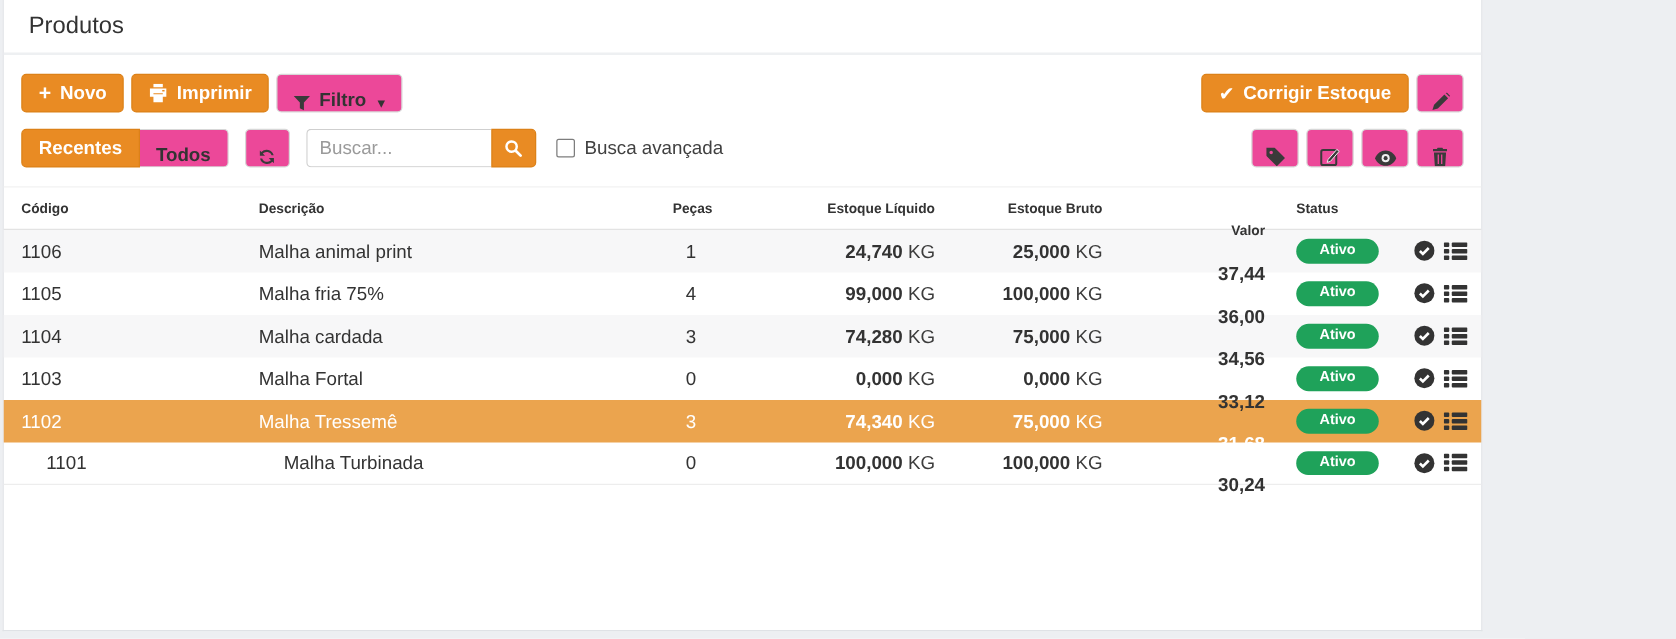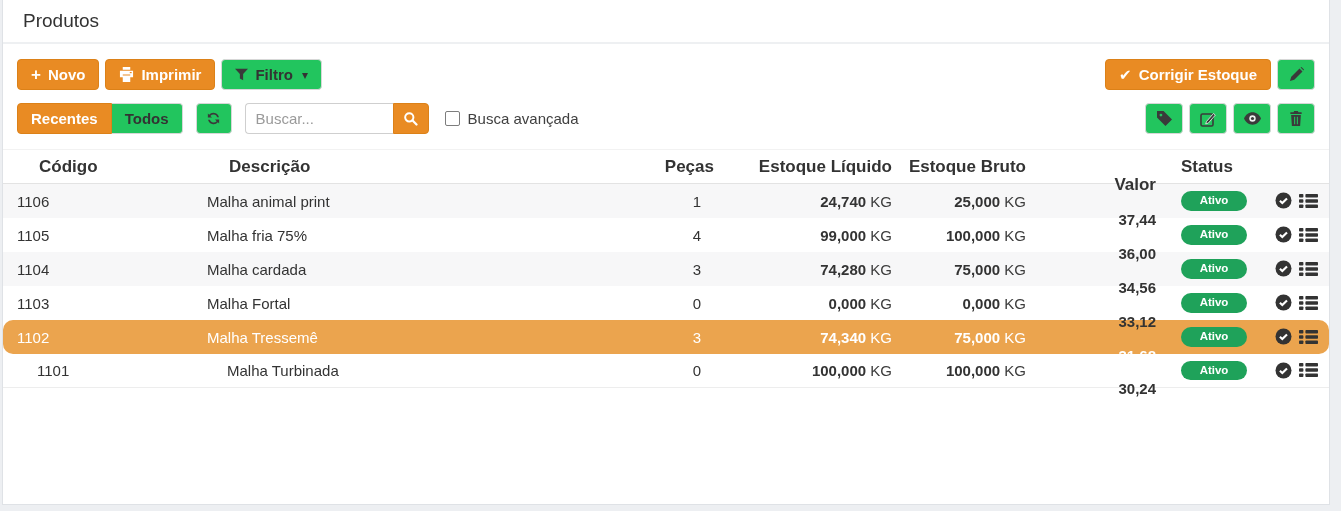--- a/index.html
+++ b/index.html
@@ -5,21 +5,21 @@
   * { box-sizing: border-box; margin: 0; padding: 0; }
   html, body { width: 1341px; height: 511px; overflow: hidden; }
   body {
     background: #edeff2;
     font-family: "Liberation Sans", "DejaVu Sans", sans-serif;
     color: #333;
     font-size: 15px;
   }
   .card {
     position: absolute; left: 2px; top: 0;
-    width: 1328px; height: 505px;
+    width: 1184px; height: 505px;
     background: #fff;
     border: 1px solid #dfe2e6; border-top: none;
   }
   
   .titlebar {
     height: 44px; display: flex; align-items: center;
     padding: 0 20px;
     border-bottom: 2px solid #eef0f2;
   }
   .titlebar h1 { font-size: 19px; font-weight: 400; color: #333; }
@@ -31,21 +31,21 @@
   .spacer { margin-left: auto; }
 
   .btn {
     height: 31px; display: inline-flex; align-items: center; gap: 7px;
     padding: 0 13px; border-radius: 4px; border: 1px solid transparent;
     font-size: 15px; font-weight: 600; cursor: pointer; white-space: nowrap;
     font-family: inherit;
   }
   .btn + .btn { margin-left: 6px; }
   .btn-orange { background: #e98b23; border-color: #dc8118; color: #fff; }
-  .btn-light  { background: #22c55e; border-color: #d7d7d7; color: #333; }
+  .btn-light  { background: #ec4899; border-color: #d7d7d7; color: #333; align-items: flex-end; }
   .btn-icon { width: 38px; padding: 0; justify-content: center; }
   .plus-glyph { font-size: 17px; font-weight: 700; line-height: 1; }
   .caret { font-size: 12px; margin-left: 2px; color: #333; }
 
   .btn-group { display: inline-flex; }
   .btn-group .btn { border-radius: 0; margin-left: 0; }
   .btn-group .btn:first-child { border-radius: 4px 0 0 4px; }
   .btn-group .btn:last-child  { border-radius: 0 4px 4px 0; border-left: none; }
 
   .refresh-btn { margin-left: 13px; width: 36px; }
@@ -71,29 +71,29 @@
   }
   .adv-search span { font-size: 15px; color: #404040; }
 
   .icon-btns { display: inline-flex; gap: 6px; }
   .icon-btns .btn { margin-left: 0; }
 
   
   .table { margin-top: 15px; }
   .thead {
     display: flex; align-items: center; height: 35px;
-    font-weight: 700; font-size: 17px; color: #333;
-    border-top: 1px solid #f2f2f2; border-bottom: 1px solid #e3e3e3; padding-left: 22px;
+    font-weight: 700; font-size: 11px; color: #333;
+    border-top: 1px solid #f2f2f2; border-bottom: 1px solid #e3e3e3;
   }
   .trow {
     display: flex; align-items: center; height: 34px;
     font-size: 15px; color: #333; cursor: pointer;
   }
   .trow.stripe { background: #f7f7f8; }
-  .trow.selected { background: #eba44e; color: #fff; border-radius: 10px; }
+  .trow.selected { background: #eba44e; color: #fff; }
   .trow.selected .unit { color: #fff; }
   .trow:last-child { border-bottom: 1px solid #ededed; padding-left: 20px; }
 
   .col-codigo { width: 204px; padding-left: 14px; }
   .col-desc   { flex: 1; }
   .col-pecas  { width: 63px;  text-align: right; }
   .trow .col-pecas { padding-right: 13px; }
   .col-liq    { width: 178px; text-align: right; }
   .col-bruto  { width: 134px; text-align: right; }
   .col-valor  { width: 130px; text-align: right; margin-top: 36px; }

